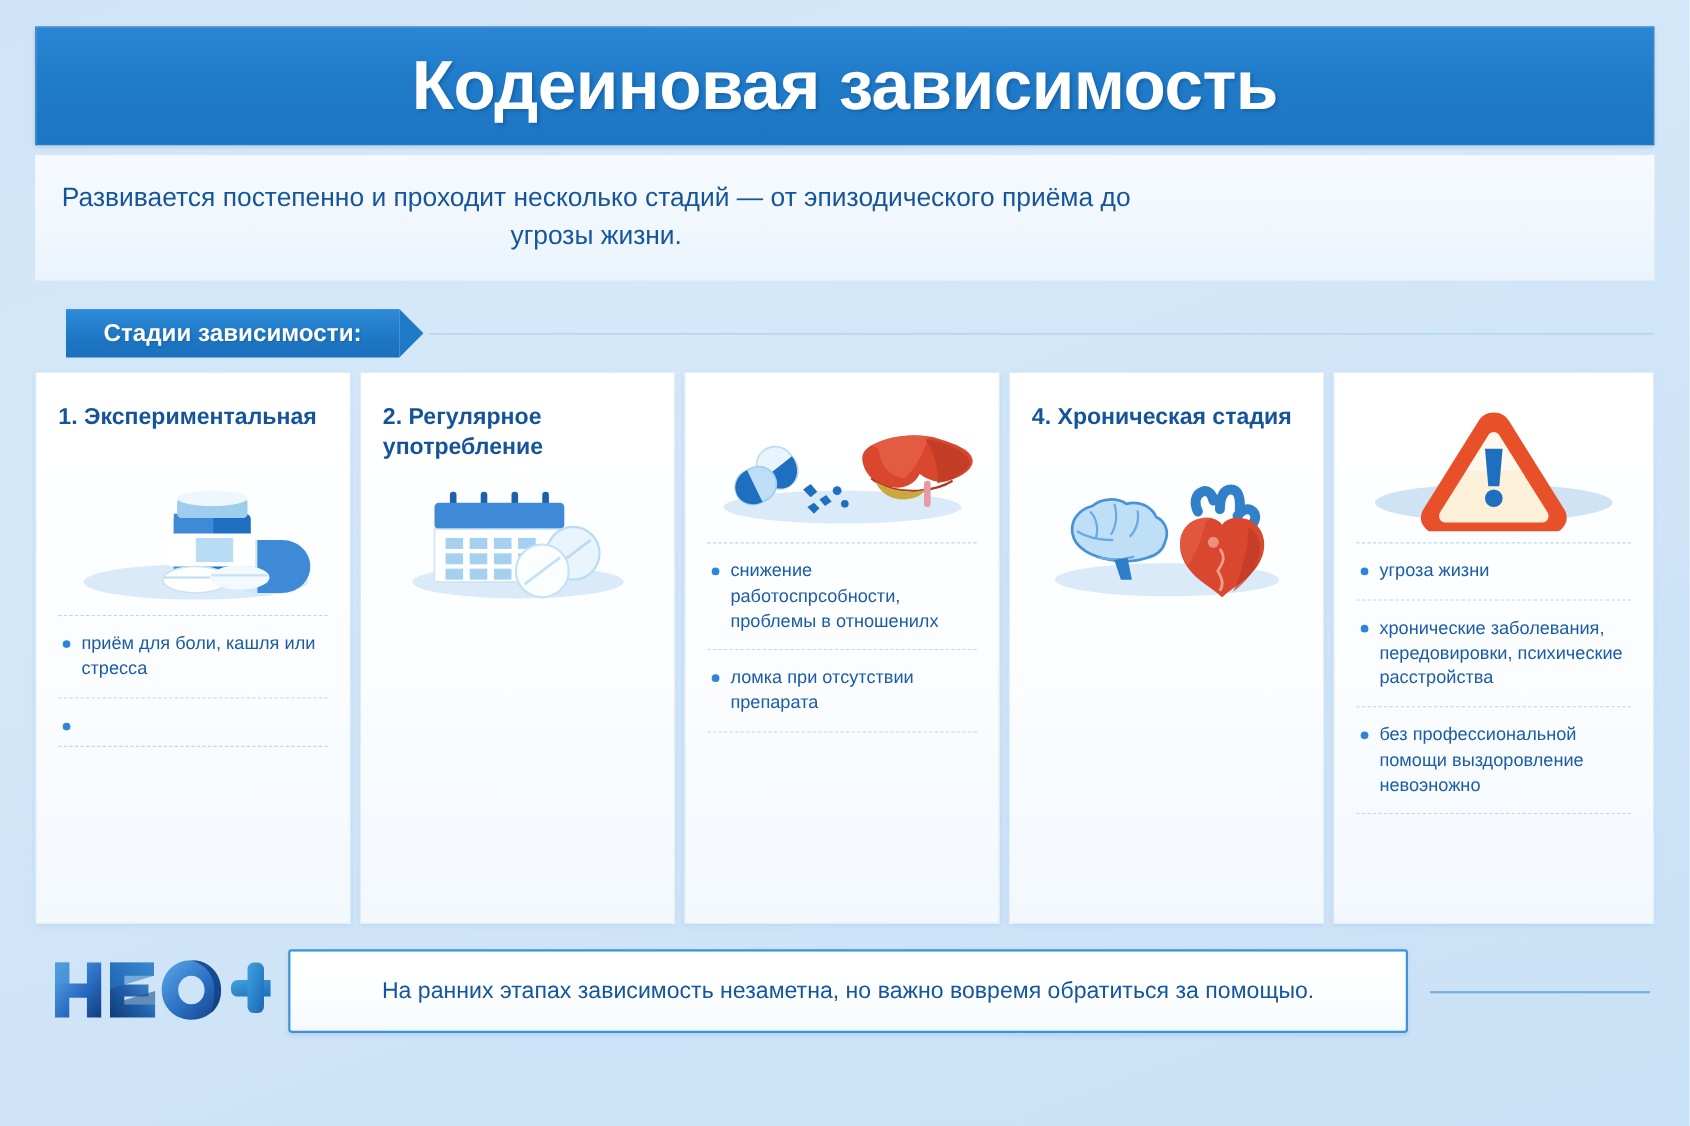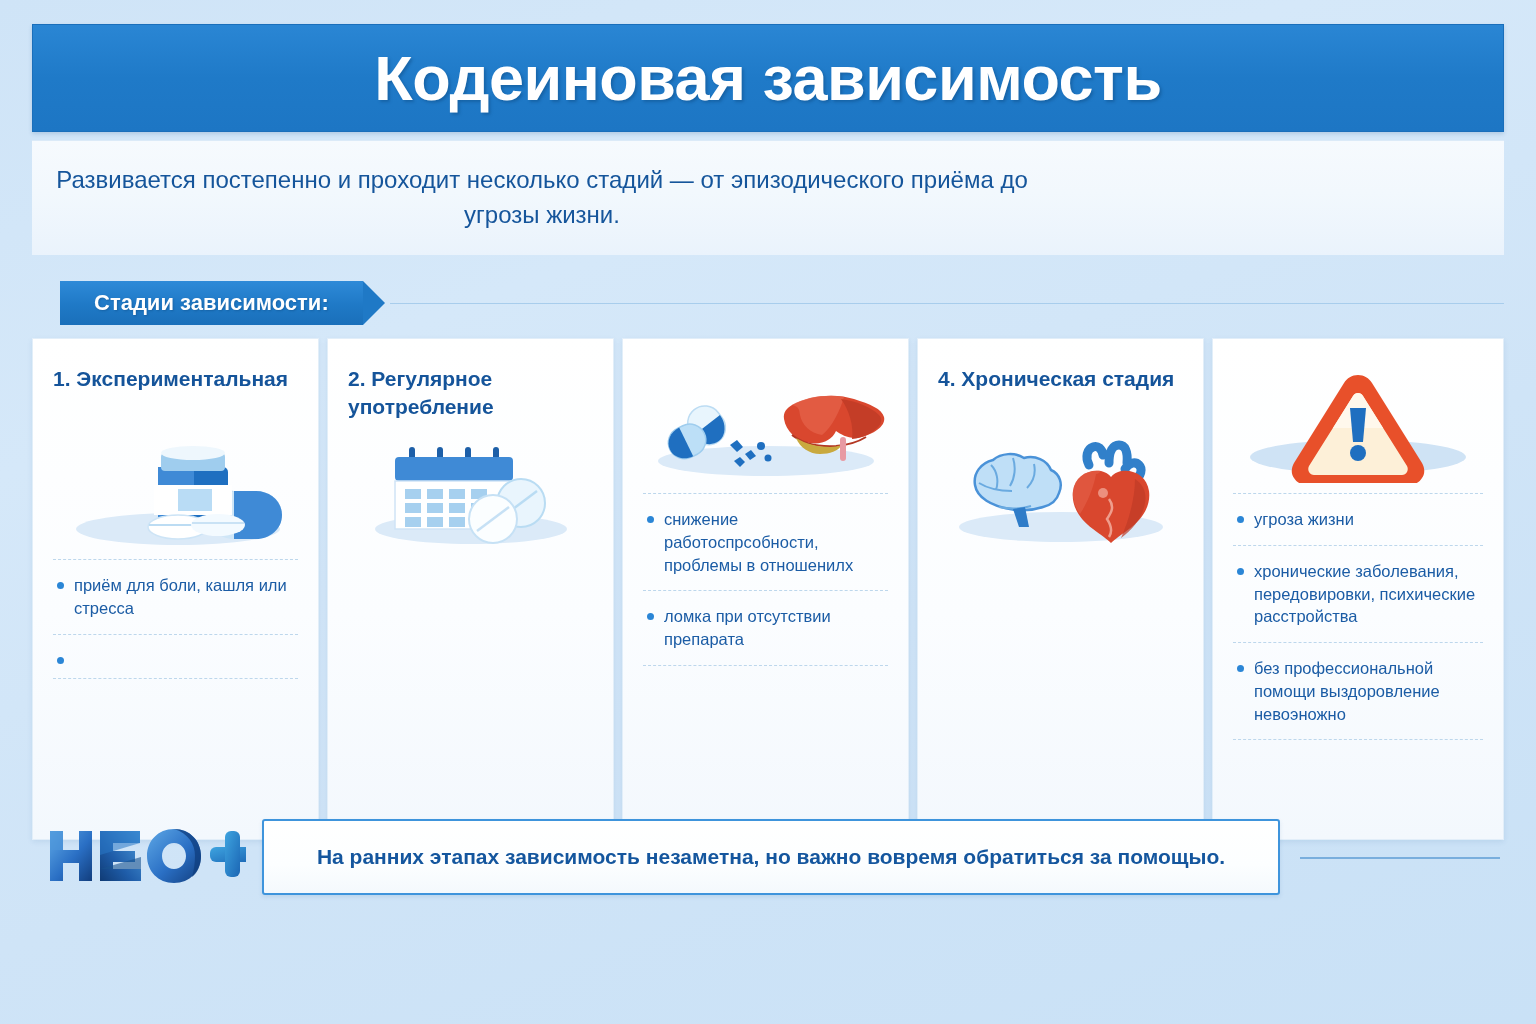--- a/index.html
+++ b/index.html
@@ -170,24 +170,23 @@
     border-radius: 50%;
     background: #2b86d6;
     margin-top: 8px;
   }
   .bullet-text { flex: 1 1 auto; }
 
   
   .footer {
     position: absolute;
     left: 0;
-    top: 811px;
+    top: 855px;
     width: 1236px;
     height: 110px;
-    font-weight: bold;
   }
   .logo {
     position: absolute;
     left: 46px;
     top: 14px;
     width: 200px;
     height: 62px;
   }
   .footer-box {
     position: absolute;

